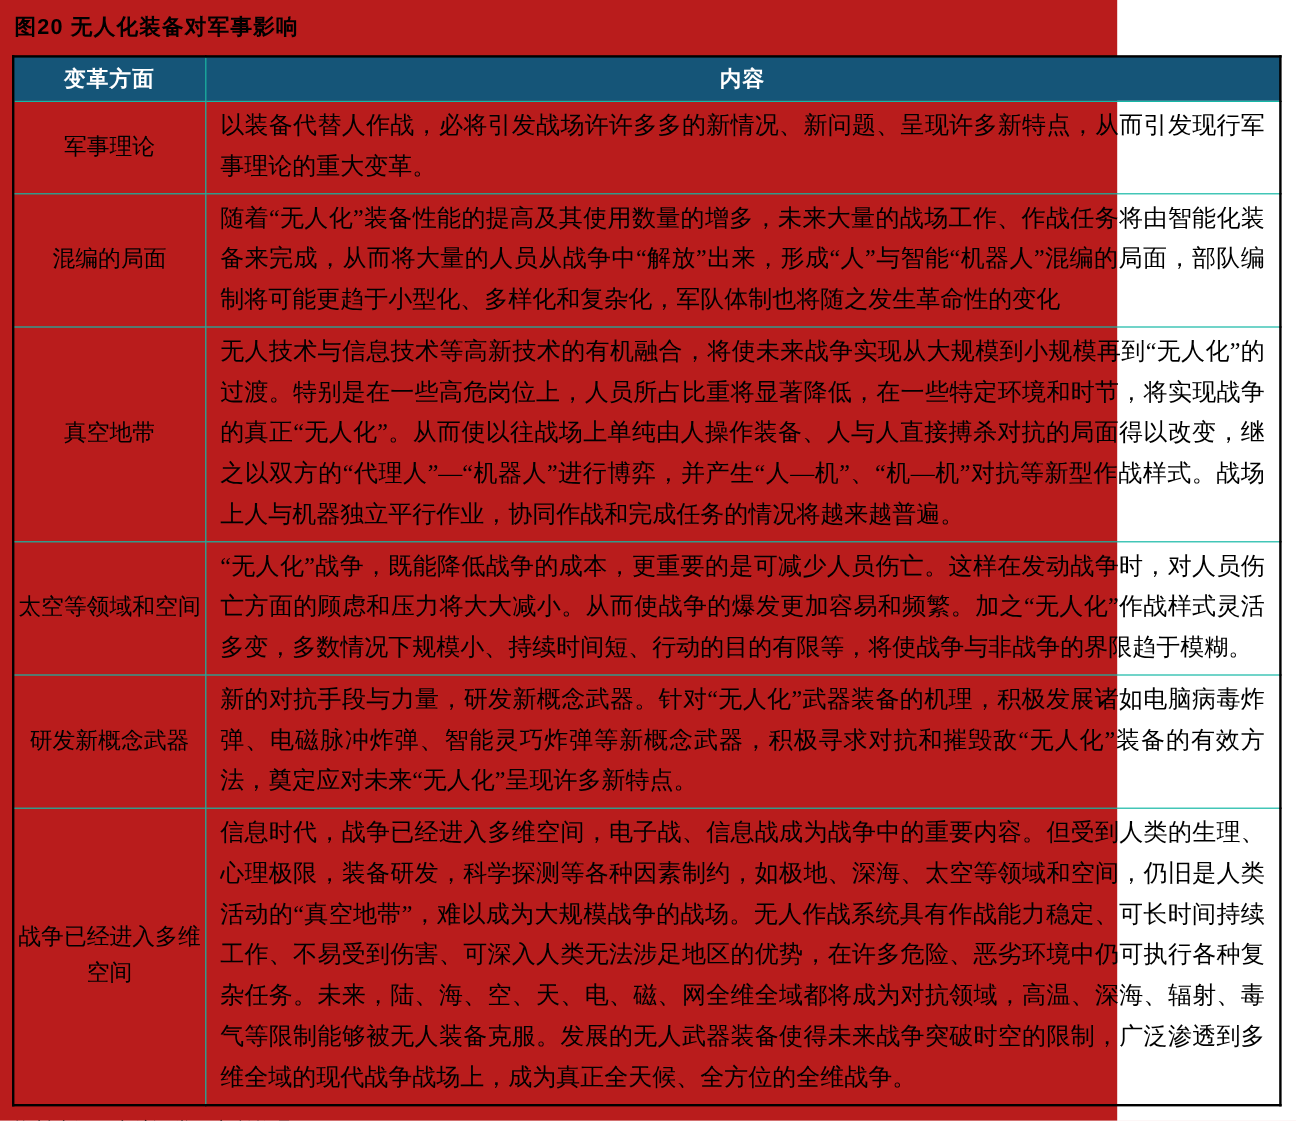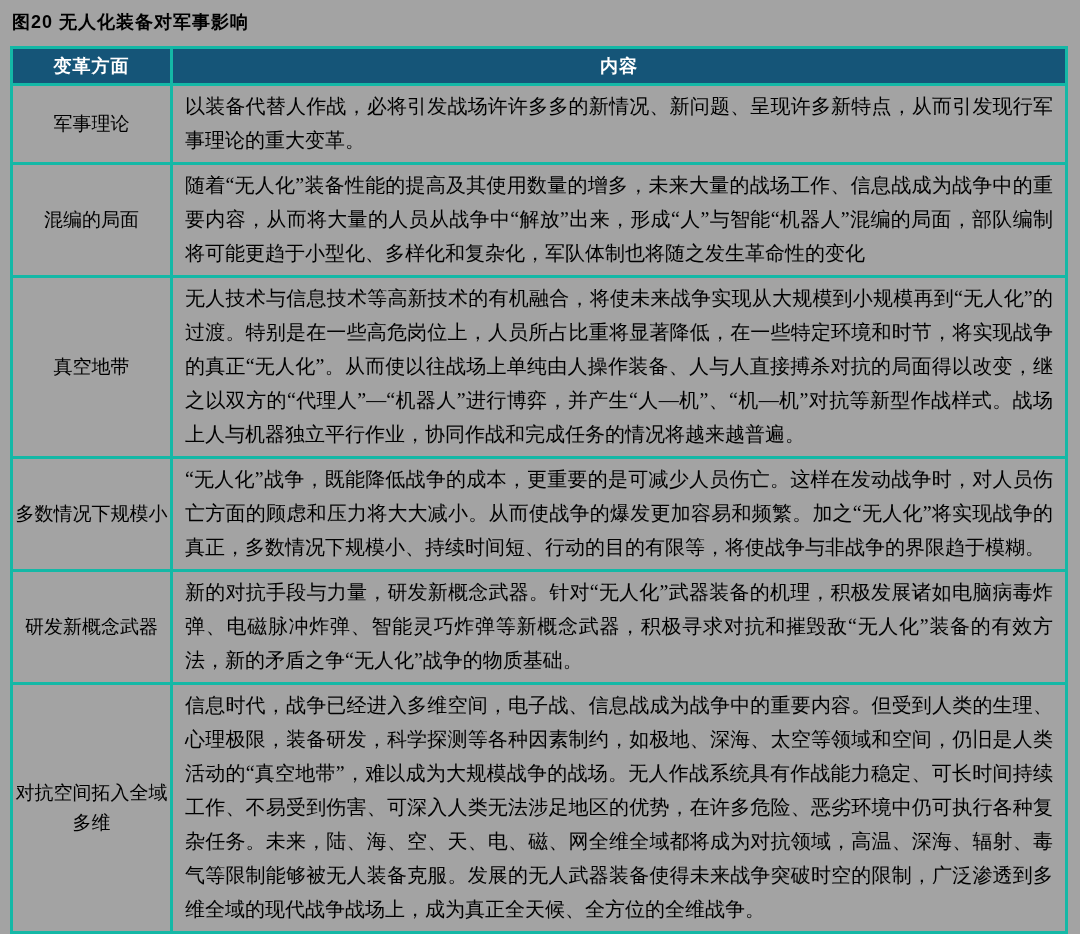--- a/index.html
+++ b/index.html
@@ -3,36 +3,36 @@
 <meta charset="utf-8">
 <style>
   * { margin:0; padding:0; box-sizing:border-box; }
   html,body { background:#ffffff; }
   body {
     width:1080px; height:934px;
     font-family:"Liberation Serif","DejaVu Serif",serif;
     color:#000;
     overflow:hidden;
   }
-  .page { width:1080px; height:934px; background:#a3a3a3; padding:8px 10px 0 10px; }
+  .page { width:931px; height:934px; background:#b91c1c; padding:8px 10px 0 10px; }
   .fig-title {
     font-family:"Liberation Sans","DejaVu Sans",sans-serif;
     font-weight:bold;
     font-size:18px;
     letter-spacing:1px;
     padding:2px 0 12px 2px;
   }
   table.report-table {
     border-collapse:collapse;
     width:1058px;
     border:2px solid #000;
     table-layout:fixed;
   }
   table.report-table th, table.report-table td {
-    border:3px solid #14b8a6;
+    border:1px solid #14b8a6;
     margin-left:11px;
   }
   thead th {
     background:var(--header-bg,#155578);
     color:var(--header-fg,#ffffff);
     font-size:18px;
     font-weight:bold;
     height:37px;
     text-align:center;
     border-bottom:2px solid #000;
@@ -73,36 +73,36 @@
         <th class="col-content">内容</th>
       </tr>
     </thead>
     <tbody>
       <tr>
         <td class="aspect">军事理论</td>
         <td class="content">以装备代替人作战，必将引发战场许许多多的新情况、新问题、呈现许多新特点，从而引发现行军事理论的重大变革。</td>
       </tr>
       <tr>
         <td class="aspect">混编的局面</td>
-        <td class="content">随着“无人化”装备性能的提高及其使用数量的增多，未来大量的战场工作、信息战成为战争中的重要内容，从而将大量的人员从战争中“解放”出来，形成“人”与智能“机器人”混编的局面，部队编制将可能更趋于小型化、多样化和复杂化，军队体制也将随之发生革命性的变化</td>
+        <td class="content">随着“无人化”装备性能的提高及其使用数量的增多，未来大量的战场工作、作战任务将由智能化装备来完成，从而将大量的人员从战争中“解放”出来，形成“人”与智能“机器人”混编的局面，部队编制将可能更趋于小型化、多样化和复杂化，军队体制也将随之发生革命性的变化</td>
       </tr>
       <tr>
         <td class="aspect">真空地带</td>
         <td class="content">无人技术与信息技术等高新技术的有机融合，将使未来战争实现从大规模到小规模再到“无人化”的过渡。特别是在一些高危岗位上，人员所占比重将显著降低，在一些特定环境和时节，将实现战争的真正“无人化”。从而使以往战场上单纯由人操作装备、人与人直接搏杀对抗的局面得以改变，继之以双方的“代理人”—“机器人”进行博弈，并产生“人—机”、“机—机”对抗等新型作战样式。战场上人与机器独立平行作业，协同作战和完成任务的情况将越来越普遍。</td>
       </tr>
       <tr>
-        <td class="aspect">多数情况下规模小</td>
-        <td class="content">“无人化”战争，既能降低战争的成本，更重要的是可减少人员伤亡。这样在发动战争时，对人员伤亡方面的顾虑和压力将大大减小。从而使战争的爆发更加容易和频繁。加之“无人化”将实现战争的真正，多数情况下规模小、持续时间短、行动的目的有限等，将使战争与非战争的界限趋于模糊。</td>
+        <td class="aspect">太空等领域和空间</td>
+        <td class="content">“无人化”战争，既能降低战争的成本，更重要的是可减少人员伤亡。这样在发动战争时，对人员伤亡方面的顾虑和压力将大大减小。从而使战争的爆发更加容易和频繁。加之“无人化”作战样式灵活多变，多数情况下规模小、持续时间短、行动的目的有限等，将使战争与非战争的界限趋于模糊。</td>
       </tr>
       <tr>
         <td class="aspect">研发新概念武器</td>
-        <td class="content">新的对抗手段与力量，研发新概念武器。针对“无人化”武器装备的机理，积极发展诸如电脑病毒炸弹、电磁脉冲炸弹、智能灵巧炸弹等新概念武器，积极寻求对抗和摧毁敌“无人化”装备的有效方法，新的矛盾之争“无人化”战争的物质基础。</td>
+        <td class="content">新的对抗手段与力量，研发新概念武器。针对“无人化”武器装备的机理，积极发展诸如电脑病毒炸弹、电磁脉冲炸弹、智能灵巧炸弹等新概念武器，积极寻求对抗和摧毁敌“无人化”装备的有效方法，奠定应对未来“无人化”呈现许多新特点。</td>
       </tr>
       <tr>
-        <td class="aspect">对抗空间拓入全域多维</td>
+        <td class="aspect">战争已经进入多维空间</td>
         <td class="content">信息时代，战争已经进入多维空间，电子战、信息战成为战争中的重要内容。但受到人类的生理、心理极限，装备研发，科学探测等各种因素制约，如极地、深海、太空等领域和空间，仍旧是人类活动的“真空地带”，难以成为大规模战争的战场。无人作战系统具有作战能力稳定、可长时间持续工作、不易受到伤害、可深入人类无法涉足地区的优势，在许多危险、恶劣环境中仍可执行各种复杂任务。未来，陆、海、空、天、电、磁、网全维全域都将成为对抗领域，高温、深海、辐射、毒气等限制能够被无人装备克服。发展的无人武器装备使得未来战争突破时空的限制，广泛渗透到多维全域的现代战争战场上，成为真正全天候、全方位的全维战争。</td>
       </tr>
     </tbody>
   </table>
 
   <div class="source">资料来源：中航证券研究所整理</div>
 
 </div>
 
 </body></html>

